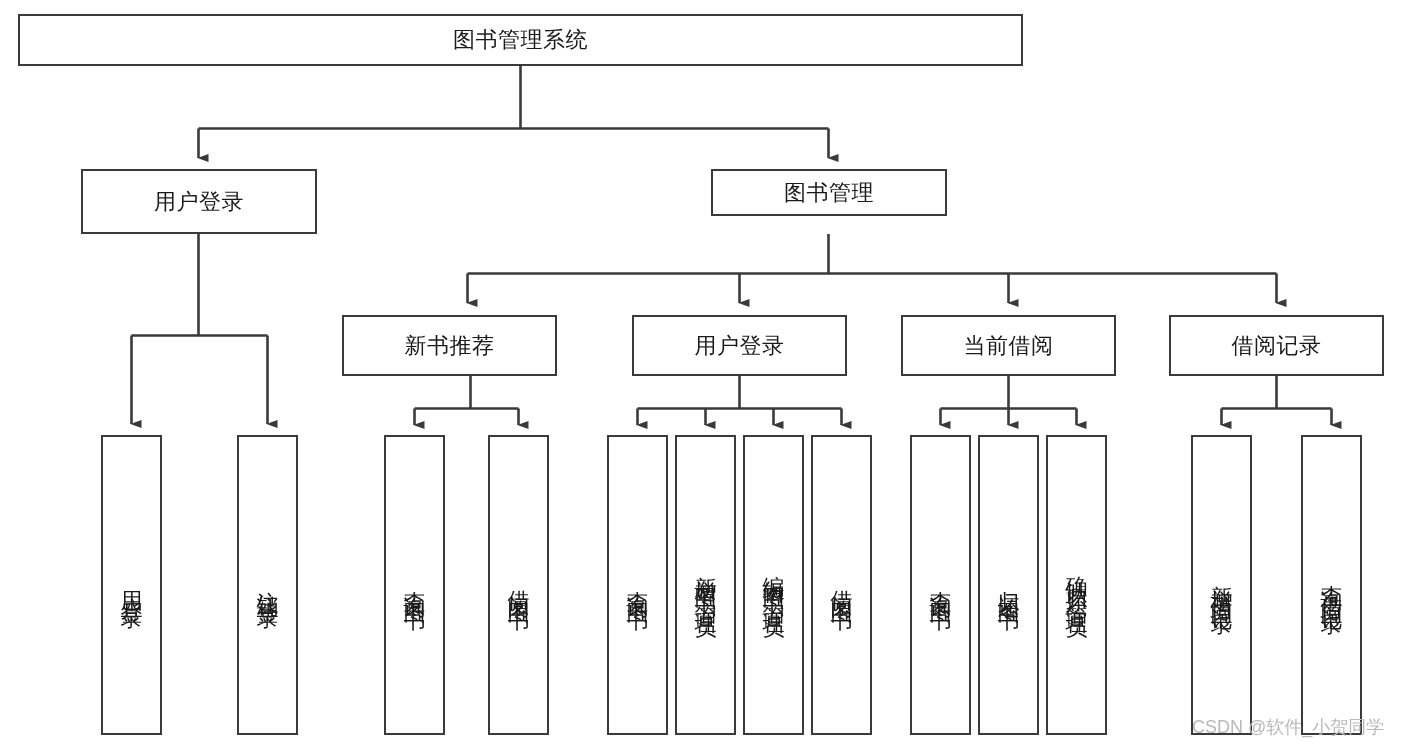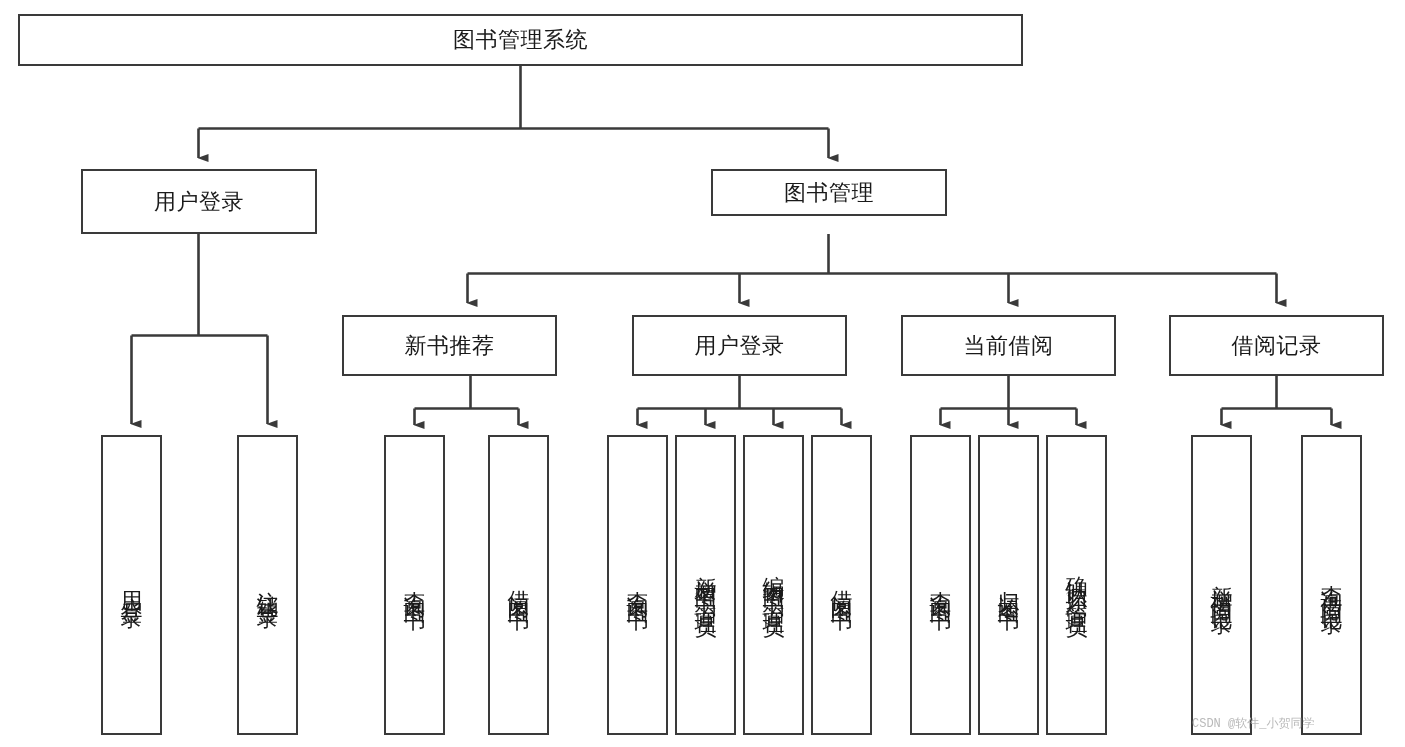--- a/index.html
+++ b/index.html
@@ -59,23 +59,23 @@
     writing-mode: vertical-rl;
     text-orientation: upright;
     font-size: 22px;
     line-height: 1;
     letter-spacing: 6px;
     white-space: nowrap;
   }
   .watermark {
     position: absolute;
     color: #b9b9b9;
-    font-size: 12px;
+    font-size: 18px;
     white-space: nowrap;
-    font-family: Liberation Mono, monospace;
+    font-family: Liberation Sans, sans-serif;
   }
 </style>
 </head>
 <body>
 
 <div id="diagram-root">
 
   <svg class="diagram-canvas" viewBox="0 0 1405 747" xmlns="http://www.w3.org/2000/svg">
     <defs>
       <marker id="arrowhead" markerWidth="10" markerHeight="11" refX="4.2" refY="10" orient="auto" markerUnits="userSpaceOnUse">

